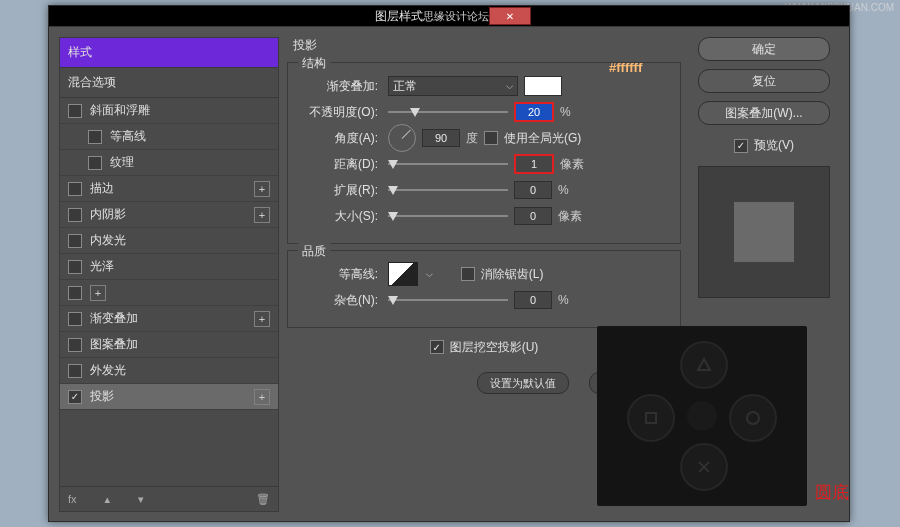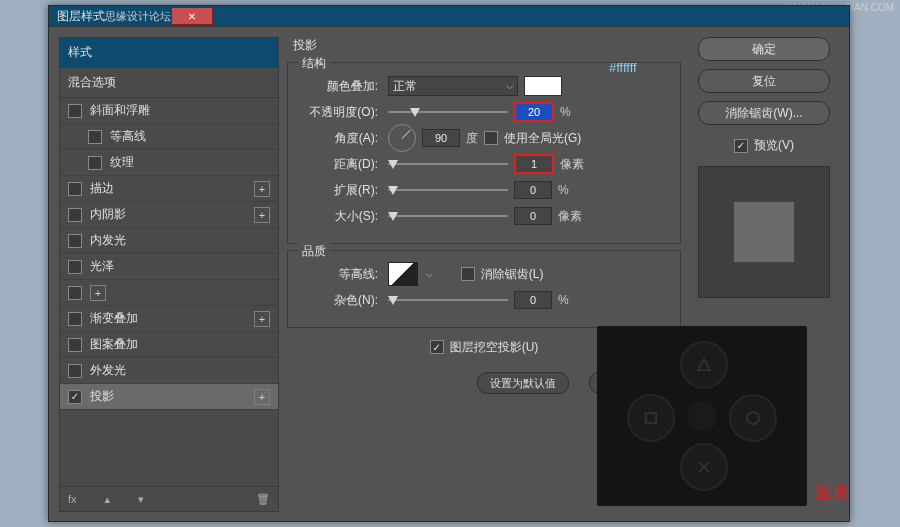--- a/index.html
+++ b/index.html
@@ -1,22 +1,22 @@
 <!DOCTYPE html>
 <html><head>
 <meta charset="utf-8">
 <style>
 html,body{margin:0;padding:0;width:900px;height:527px;background:#a0b0c0;font-family:"Microsoft YaHei",SimSun,sans-serif;font-size:12px;color:#e0e0e0;overflow:hidden}
 .dialog{position:absolute;left:48px;top:5px;width:800px;height:515px;background:#535353;border:1px solid #2a2a2a;box-shadow:0 0 8px rgba(0,0,0,.5)}
-.titlebar{height:20px;background:#0c4a6e;border-bottom:1px solid #383838;display:flex;align-items:center;justify-content:flex-start;padding:0 0 0 8px;font-size:12px}
+.titlebar{height:20px;background:#000000;border-bottom:1px solid #383838;display:flex;align-items:center;justify-content:center;padding:0 0 0 8px;font-size:12px}
 .titlebar-right{display:flex;align-items:center;font-size:11px;color:#ccc}
 .closebtn{width:40px;height:16px;background:#c94f4f;border:1px solid #7a2020;display:flex;align-items:center;justify-content:center;color:#fff;font-size:10px;cursor:pointer}
 .body{display:flex;padding:10px;gap:8px;height:calc(100% - 40px)}
 .leftpanel{width:220px;display:flex;flex-direction:column}
-.left-head{padding:6px 8px;border:1px solid #3a3a3a;border-bottom:none;background:#0c4a6e}
+.left-head{padding:6px 8px;border:1px solid #3a3a3a;border-bottom:none;background:#6d28d9}
 .left-sub{padding:6px 8px;border:1px solid #3a3a3a;border-bottom:none;background:#4a4a4a}
 .stylelist{flex:1;border:1px solid #3a3a3a;background:#4a4a4a;overflow:hidden}
 .srow{display:flex;align-items:center;height:25px;padding:0 8px;border-bottom:1px solid #3f3f3f}
 .srow.indent{padding-left:28px}
 .srow.sel{background:#6a6a6a}
 .srow .cb{width:12px;height:12px;border:1px solid #8a8a8a;background:#3a3a3a;margin-right:8px;flex-shrink:0;display:flex;align-items:center;justify-content:center;font-size:10px}
 .srow .cb.on::after{content:"✓";color:#e0e0e0}
 .srow .lbl{flex:1}
 .srow .plus{width:14px;height:14px;border:1px solid #808080;display:flex;align-items:center;justify-content:center;font-size:11px;color:#ccc}
 .leftfoot{height:24px;border:1px solid #3a3a3a;border-top:none;background:#4a4a4a;display:flex;align-items:center;padding:0 8px;gap:28px;color:#aaa;font-size:11px}
@@ -42,21 +42,21 @@
 .cbk{width:12px;height:12px;border:1px solid #8a8a8a;background:#3a3a3a;display:inline-flex;align-items:center;justify-content:center;font-size:10px}
 .cbk.on::after{content:"✓";color:#e8e8e8}
 .contour{width:28px;height:22px;background:linear-gradient(135deg,#fff 50%,#222 50%);border:1px solid #222}
 .btnrow{display:flex;gap:20px;justify-content:flex-end;margin-top:6px}
 .btn{height:20px;padding:0 12px;background:#4a4a4a;border:1px solid #2f2f2f;border-radius:10px;display:flex;align-items:center;font-size:11px;color:#ddd;cursor:pointer}
 .rightpanel{width:150px;display:flex;flex-direction:column;gap:8px;align-items:center}
 .rbtn{width:130px;height:22px;border:1px solid #2f2f2f;border-radius:11px;background:#5a5a5a;display:flex;align-items:center;justify-content:center;cursor:pointer;font-size:12px}
 .rbtn.primary{background:#666}
 .prevbox{width:130px;height:130px;border:1px solid #2f2f2f;background:#3f3f3f;display:flex;align-items:center;justify-content:center;margin-top:4px}
 .prevbox .inner{width:60px;height:60px;background:#6a6a6a}
-.ann-hex{position:absolute;color:#7dd3fc;font-size:13px;font-weight:normal;left:560px;top:54px}
+.ann-hex{position:absolute;color:#fdba74;font-size:13px;font-weight:bold;left:560px;top:54px}
 .ann-round{position:absolute;color:#e02020;font-size:17px;left:766px;top:475px}
 .watermark{position:absolute;right:6px;top:2px;color:#ddd;font-size:10px;opacity:.7}
 .dpad{position:absolute;left:548px;top:320px;width:210px;height:180px;background:#141414;border-radius:2px}
 .dpad .cross{position:absolute;left:50%;top:50%;width:150px;height:150px;transform:translate(-50%,-50%)}
 .dbut{position:absolute;width:44px;height:44px;border-radius:50%;background:#1b1b1b;border:2px solid #262626;display:flex;align-items:center;justify-content:center}
 .dbut svg{stroke:#303030;fill:none;stroke-width:2}
 .db-up{left:53px;top:0}
 .db-down{left:53px;bottom:0}
 .db-left{left:0;top:53px}
 .db-right{right:0;top:53px}
@@ -144,21 +144,21 @@
       </div>
     </div>
 
     <div class="centerpanel">
       <div class="grouptitle">投影</div>
 
       <div class="group">
         <span class="glabel">结构</span>
 
         <div class="frow">
-          <span class="flab">颜色叠加:</span>
+          <span class="flab">渐变叠加:</span>
           <div class="select">
             <span>正常</span>
             <span class="arr">⌵</span>
           </div>
           <div class="swatch" id="swatch" style="background: rgb(255, 255, 255);"></div>
         </div>
 
         <div class="frow">
           <span class="flab">不透明度(O):</span>
           <div class="slider">
@@ -240,21 +240,21 @@
       </div>
       <div class="btnrow">
         <div class="btn">设置为默认值</div>
         <div class="btn">复位为默认值</div>
       </div>
     </div>
 
     <div class="rightpanel">
       <div class="rbtn primary">确定</div>
       <div class="rbtn">复位</div>
-      <div class="rbtn">消除锯齿(W)...</div>
+      <div class="rbtn">图案叠加(W)...</div>
       <div style="display:flex;align-items:center;gap:6px;margin-top:4px">
         <span class="cbk on"></span>
         <span>预览(V)</span>
       </div>
       <div class="prevbox">
           <div class="inner"></div>
         </div>
     </div>
   </div>
 

